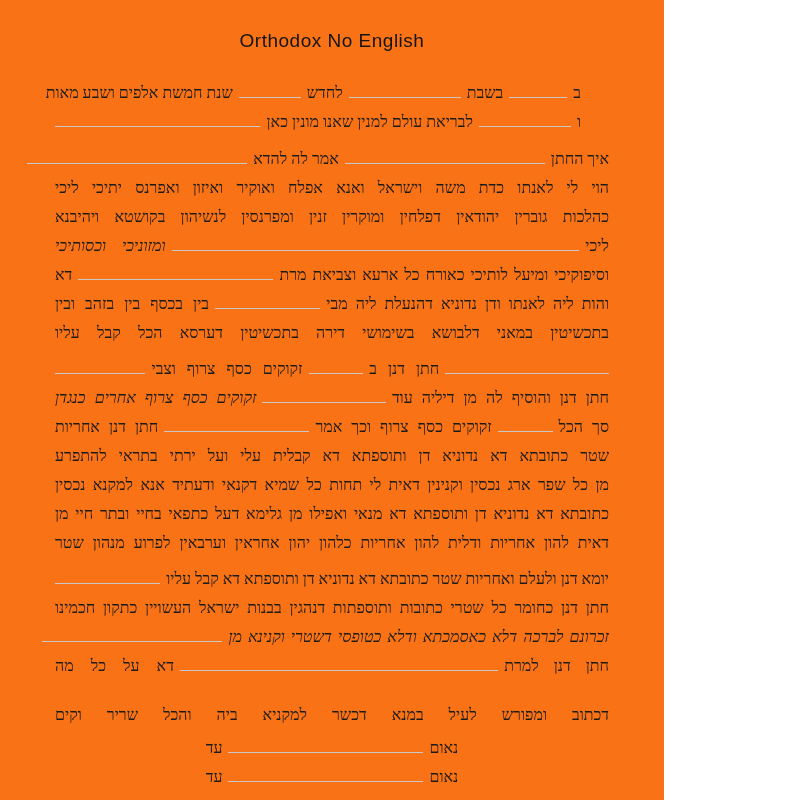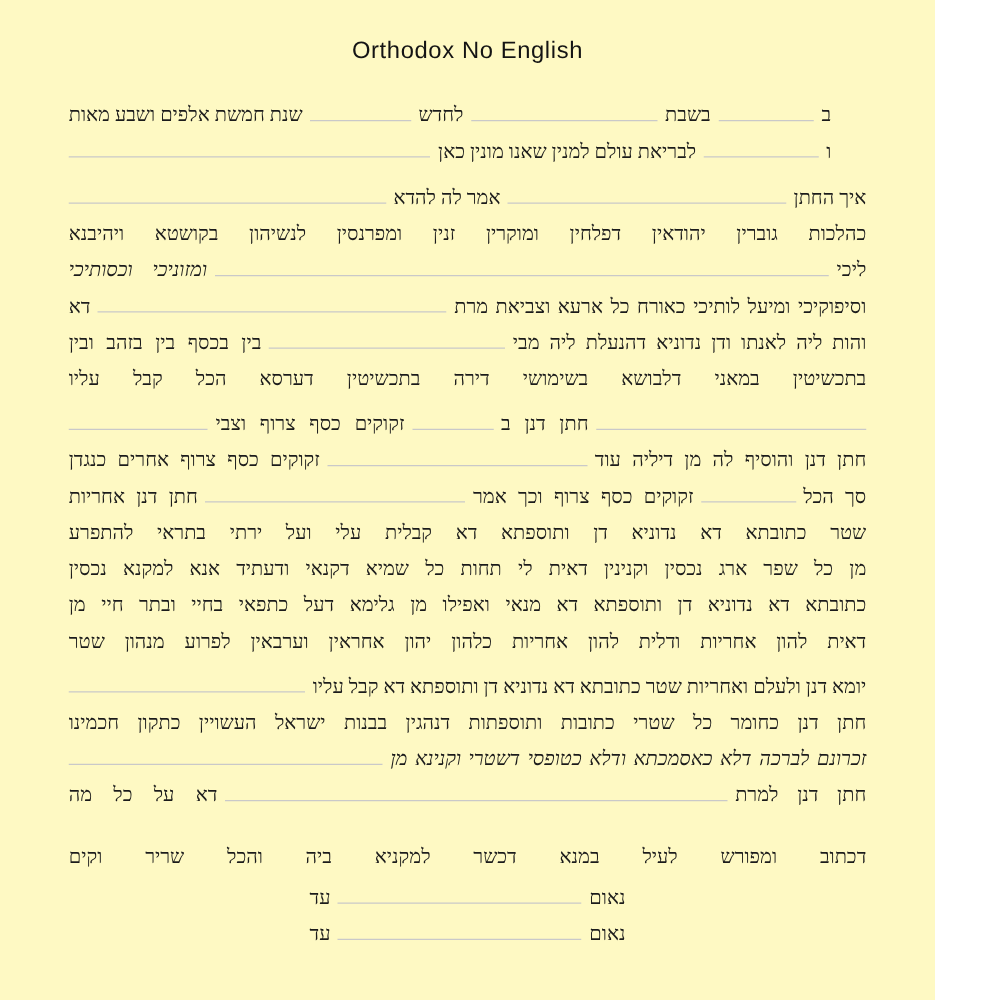--- a/index.html
+++ b/index.html
@@ -1,16 +1,16 @@
 <!DOCTYPE html>
 <html lang="he"><head>
 <meta charset="utf-8">
 <style>
   html,body{margin:0;padding:0;background:#ffffff;}
-  .page{position:relative;width:748px;height:800px;background:#fef9c3;overflow:hidden;
+  .page{position:relative;width:664px;height:800px;background:#f97316;overflow:hidden;
         font-family:"Liberation Serif","DejaVu Sans",serif;color:#1b1b1b;}
   .title{position:absolute;top:30px;left:0;width:100%;text-align:center;
          font-family:"Liberation Sans",sans-serif;font-size:19px;letter-spacing:.5px;
          color:#141414;font-weight:400;}
   .doc{position:absolute;top:78px;left:55px;right:55px;direction:rtl;font-size:16px;}
   .row{display:flex;direction:rtl;align-items:baseline;height:29px;line-height:29px;
        column-gap:6px;white-space:nowrap;}
   .row.justify{display:block;text-align:justify;text-align-last:justify;white-space:normal;
        overflow:hidden;}
   .row.center{justify-content:center;}
@@ -37,20 +37,21 @@
         <span class="blank" style="flex: 0 0 92px; border-bottom-color: rgb(201, 201, 201);"></span>
         <span class="t">לבריאת עולם למנין שאנו מונין כאן</span>
         <span class="blank" style="flex: 6 0 180px; border-bottom-color: rgb(201, 201, 201);"></span>
       </div>
       <div class="row fields" style="margin-top: 8px;">
         <span class="t">איך החתן</span>
         <span class="blank" style="flex: 2 0 200px; border-bottom-color: rgb(201, 201, 201);"></span>
         <span class="t">אמר לה להדא</span>
         <span class="blank" style="flex: 3 0 220px; border-bottom-color: rgb(201, 201, 201);"></span>
       </div>
+      <div class="row justify">הוי לי לאנתו כדת משה וישראל ואנא אפלח ואוקיר ואיזון ואפרנס יתיכי ליכי</div>
       <div class="row justify">כהלכות גוברין יהודאין דפלחין ומוקרין זנין ומפרנסין לנשיהון בקושטא ויהיבנא</div>
       <div class="row fields">
         <span class="t">ליכי</span>
         <span class="blank" style="flex: 8 0 330px; border-bottom-color: rgb(201, 201, 201);"></span>
         <span class="t" style="word-spacing: 12px; font-style: italic;">ומזוניכי וכסותיכי</span>
       </div>
       <div class="row fields">
         <span class="t" style="word-spacing: 2px;">וסיפוקיכי ומיעל לותיכי כאורח כל ארעא וצביאת מרת</span>
         <span class="blank" style="flex: 4 0 100px; border-bottom-color: rgb(201, 201, 201);"></span>
         <span class="t">דא</span>
@@ -64,21 +65,21 @@
       <div class="row fields" style="margin-top: 7px;">
         <span class="blank" style="flex: 5 0 150px; border-bottom-color: rgb(201, 201, 201);"></span>
         <span class="t" style="word-spacing: 7px;">חתן דנן ב</span>
         <span class="blank" style="flex: 1 0 52px; border-bottom-color: rgb(201, 201, 201);"></span>
         <span class="t" style="word-spacing: 7px;">זקוקים כסף צרוף וצבי</span>
         <span class="blank" style="flex: 2 0 85px; border-bottom-color: rgb(201, 201, 201);"></span>
       </div>
       <div class="row fields">
         <span class="t" style="word-spacing: 5px;">חתן דנן והוסיף לה מן דיליה עוד</span>
         <span class="blank" style="flex: 3 0 45px; border-bottom-color: rgb(201, 201, 201);"></span>
-        <span class="t" style="word-spacing: 5px;">זקוקים כסף צרוף אחרים כנגדן</span>
+        <span class="t" style="word-spacing: 5px; font-style: italic;">זקוקים כסף צרוף אחרים כנגדן</span>
       </div>
       <div class="row fields">
         <span class="t" style="word-spacing: 5px;">סך הכל</span>
         <span class="blank" style="flex: 1 0 38px; border-bottom-color: rgb(201, 201, 201);"></span>
         <span class="t" style="word-spacing: 5px;">זקוקים כסף צרוף וכך אמר</span>
         <span class="blank" style="flex: 3 0 95px; border-bottom-color: rgb(201, 201, 201);"></span>
         <span class="t" style="word-spacing: 5px;">חתן דנן אחריות</span>
       </div>
       <div class="row justify">שטר כתובתא דא נדוניא דן ותוספתא דא קבלית עלי ועל ירתי בתראי להתפרע</div>
       <div class="row justify">מן כל שפר ארג נכסין וקנינין דאית לי תחות כל שמיא דקנאי ודעתיד אנא למקנא נכסין</div>

